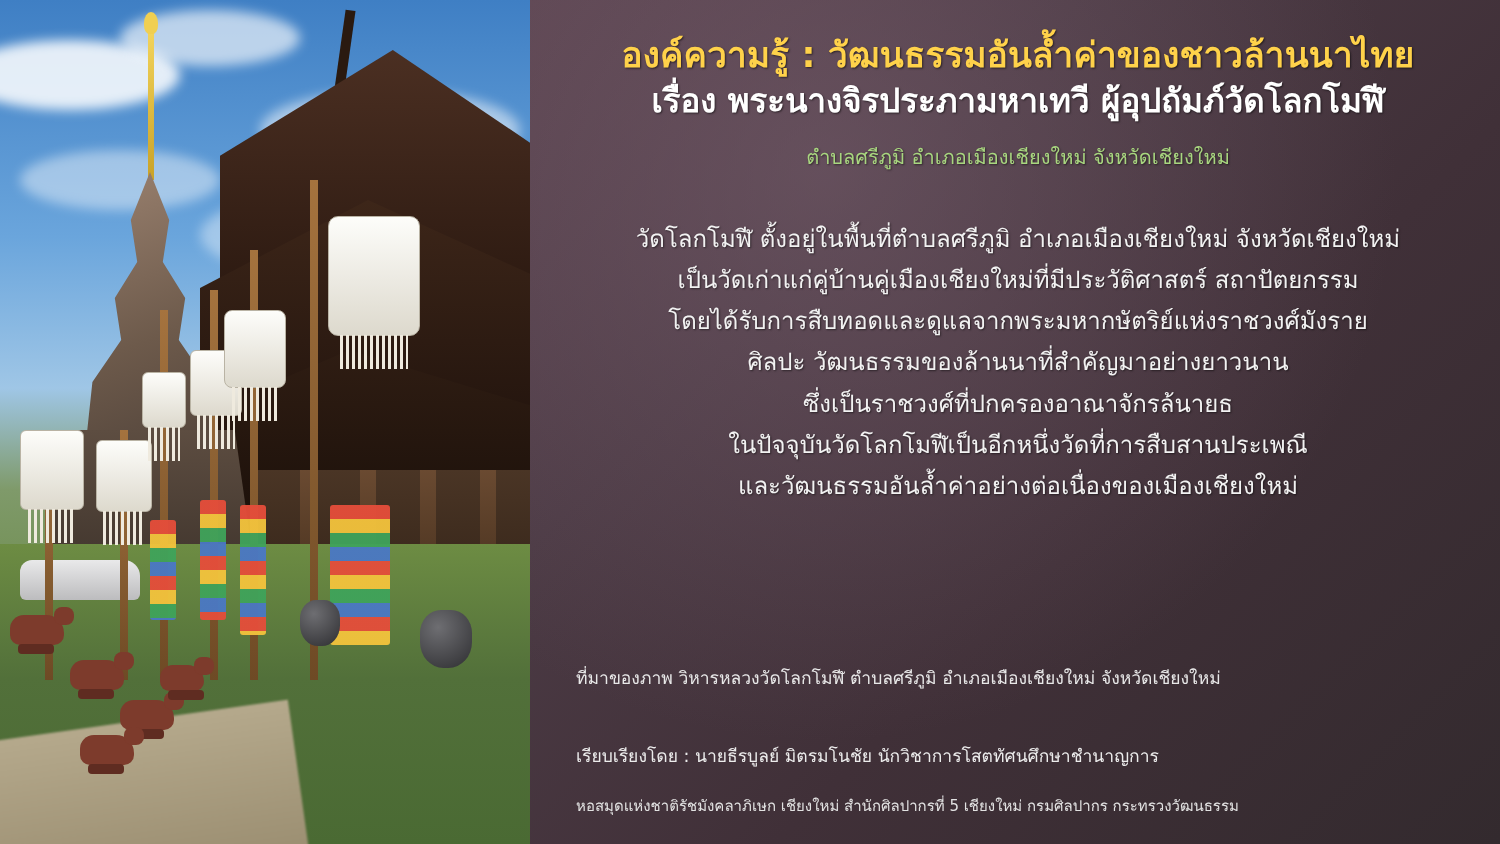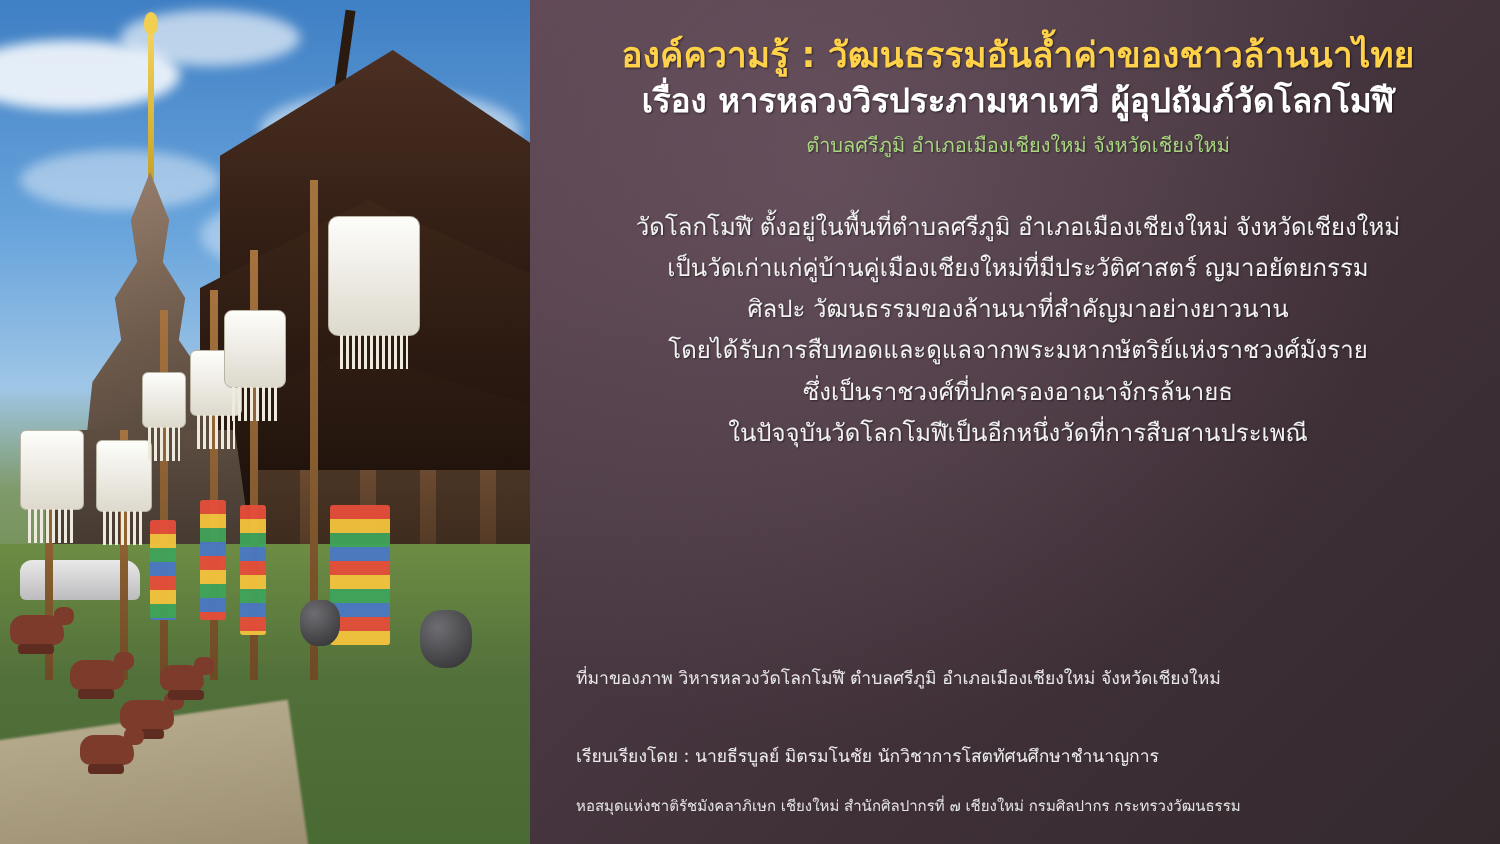--- a/index.html
+++ b/index.html
@@ -163,21 +163,21 @@
     font-size: 35px; font-weight: bold; color: #ffd24a;
     letter-spacing: .2px; line-height: 1.25;
     text-shadow: 1px 1px 2px rgba(0,0,0,.55);
   }
   .title-2 {
     font-size: 33px; font-weight: bold; color: #ffffff;
     line-height: 1.3; margin-top: 2px;
     text-shadow: 1px 1px 2px rgba(0,0,0,.55);
   }
   .subtitle {
-    font-size: 20px; color: #a8d67f; margin-top: 6px;
+    font-size: 20px; color: #a8d67f; margin-top: 18px;
     text-shadow: 1px 1px 2px rgba(0,0,0,.5);
   }
   .body-block {
     margin-top: 46px;
     text-align: center;
   }
   .body-line {
     font-size: 24px;
     line-height: 1.72;
     color: #f2f2f2;
@@ -261,33 +261,34 @@
     <div class="cow" style="left:70px;  top:660px;"></div>
     <div class="cow" style="left:120px; top:700px;"></div>
     <div class="cow" style="left:80px;  top:735px;"></div>
     <div class="cow" style="left:160px; top:665px; width:44px; height:26px;"></div>
   </div>
 
   <div class="panel">
 
     <div class="title-block">
       <div class="title-1">องค์ความรู้ : วัฒนธรรมอันล้ำค่าของชาวล้านนาไทย</div>
-      <div class="title-2">เรื่อง หารหลวงวิรประภามหาเทวี ผู้อุปถัมภ์วัดโลกโมฬี</div>
+      <div class="title-2">เรื่อง พระนางจิรประภามหาเทวี ผู้อุปถัมภ์วัดโลกโมฬี</div>
       <div class="subtitle">ตำบลศรีภูมิ อำเภอเมืองเชียงใหม่ จังหวัดเชียงใหม่</div>
     </div>
 
     <div class="body-block">
       <div class="body-line">วัดโลกโมฬี ตั้งอยู่ในพื้นที่ตำบลศรีภูมิ อำเภอเมืองเชียงใหม่ จังหวัดเชียงใหม่</div>
-      <div class="body-line">เป็นวัดเก่าแก่คู่บ้านคู่เมืองเชียงใหม่ที่มีประวัติศาสตร์ ญมาอยัตยกรรม</div>
+      <div class="body-line">เป็นวัดเก่าแก่คู่บ้านคู่เมืองเชียงใหม่ที่มีประวัติศาสตร์ สถาปัตยกรรม</div>
+      <div class="body-line">โดยได้รับการสืบทอดและดูแลจากพระมหากษัตริย์แห่งราชวงศ์มังราย</div>
       <div class="body-line">ศิลปะ วัฒนธรรมของล้านนาที่สำคัญมาอย่างยาวนาน</div>
-      <div class="body-line">โดยได้รับการสืบทอดและดูแลจากพระมหากษัตริย์แห่งราชวงศ์มังราย</div>
       <div class="body-line">ซึ่งเป็นราชวงศ์ที่ปกครองอาณาจักรล้นายธ</div>
       <div class="body-line">ในปัจจุบันวัดโลกโมฬีเป็นอีกหนึ่งวัดที่การสืบสานประเพณี</div>
+      <div class="body-line">และวัฒนธรรมอันล้ำค่าอย่างต่อเนื่องของเมืองเชียงใหม่</div>
     </div>
 
     <div class="footer-block">
       <div class="credit-source">ที่มาของภาพ วิหารหลวงวัดโลกโมฬี ตำบลศรีภูมิ อำเภอเมืองเชียงใหม่ จังหวัดเชียงใหม่</div>
       <div class="credit-author">เรียบเรียงโดย : นายธีรบูลย์ มิตรมโนชัย นักวิชาการโสตทัศนศึกษาชำนาญการ</div>
-      <div class="credit-org">หอสมุดแห่งชาติรัชมังคลาภิเษก เชียงใหม่ สำนักศิลปากรที่ ๗ เชียงใหม่ กรมศิลปากร กระทรวงวัฒนธรรม</div>
+      <div class="credit-org">หอสมุดแห่งชาติรัชมังคลาภิเษก เชียงใหม่ สำนักศิลปากรที่ 5 เชียงใหม่ กรมศิลปากร กระทรวงวัฒนธรรม</div>
     </div>
 
   </div>
 </div>
 
 </body></html>

